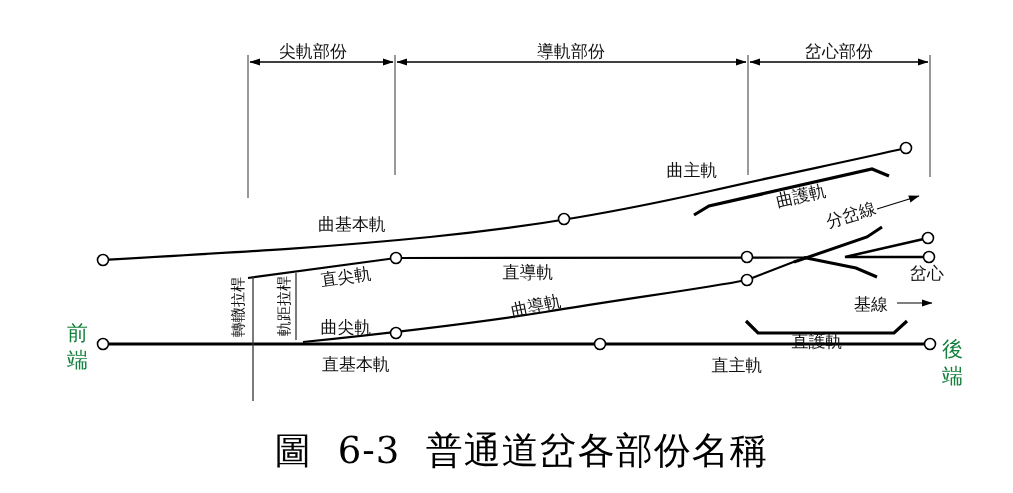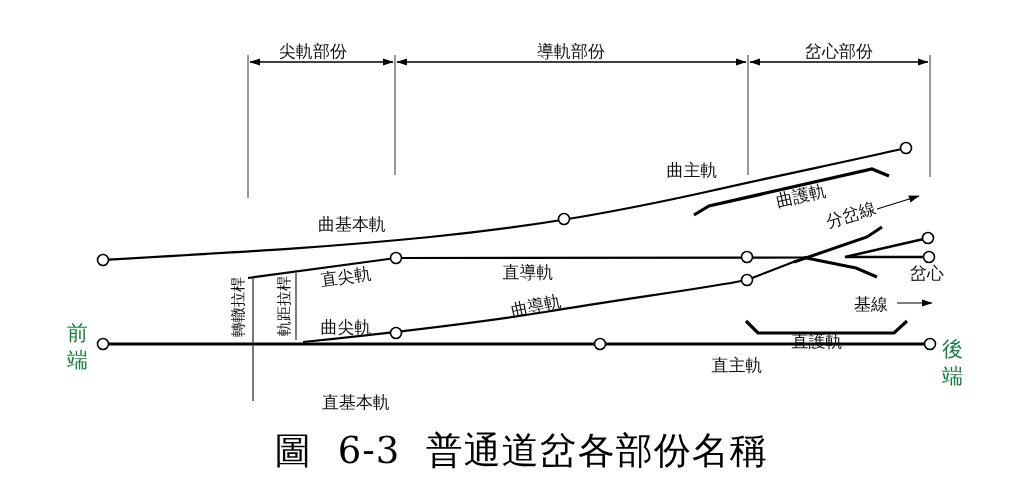--- a/index.html
+++ b/index.html
@@ -83,21 +83,21 @@
   <div class="lbl rot" style="left:801px;top:196px;transform:translate(-50%,-50%) rotate(-13deg);">曲護軌</div>
   <div class="lbl rot" style="left:851px;top:215px;transform:translate(-50%,-50%) rotate(-17deg);">分岔線</div>
   <div class="lbl" style="left:352px;top:224px;">曲基本軌</div>
   <div class="lbl rot" style="left:346px;top:277px;transform:translate(-50%,-50%) rotate(-8deg);">直尖軌</div>
   <div class="lbl" style="left:528px;top:272px;">直導軌</div>
   <div class="lbl" style="left:916px;top:273px;margin-left:11px;">岔心</div>
   <div class="lbl rot" style="left:536px;top:306px;transform:translate(-50%,-50%) rotate(-12deg);">曲導軌</div>
   <div class="lbl" style="left:871px;top:304px;">基線</div>
   <div class="lbl" style="left:346px;top:327px;">曲尖軌</div>
   <div class="lbl" style="left:817px;top:342px;font-family:Liberation Mono, monospace;">直護軌</div>
-  <div class="lbl" style="left:356px;top:364px;margin-top:38px;">直基本軌</div>
+  <div class="lbl" style="left:356px;top:364px;">直基本軌</div>
   <div class="lbl" style="left:737px;top:365px;">直主軌</div>
 
   <div class="vlbl" style="left:78px;top:347px;">前端</div>
   <div class="vlbl" style="left:953px;top:349px;margin-top:14px;">後端</div>
 
   <div class="lbl rot" style="left:238px;top:307px;font-size:15px;transform:translate(-50%,-50%) rotate(-90deg);">轉轍拉桿</div>
   <div class="lbl rot" style="left:284px;top:306px;font-size:15px;transform:translate(-50%,-50%) rotate(-90deg);">軌距拉桿</div>
 
   <div id="caption">圖  6-3  普通道岔各部份名稱</div>
 

